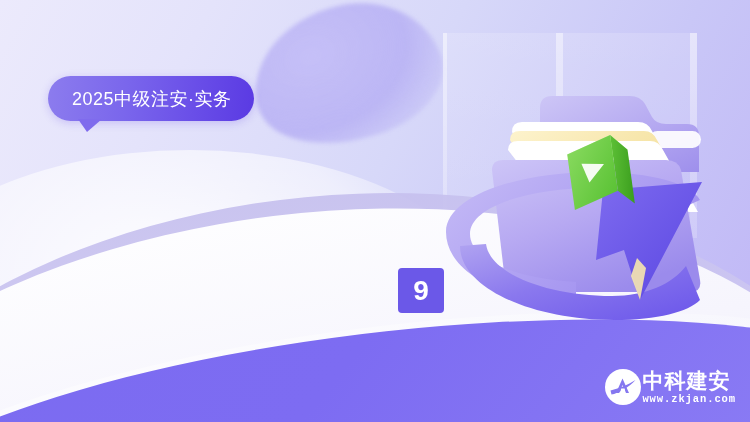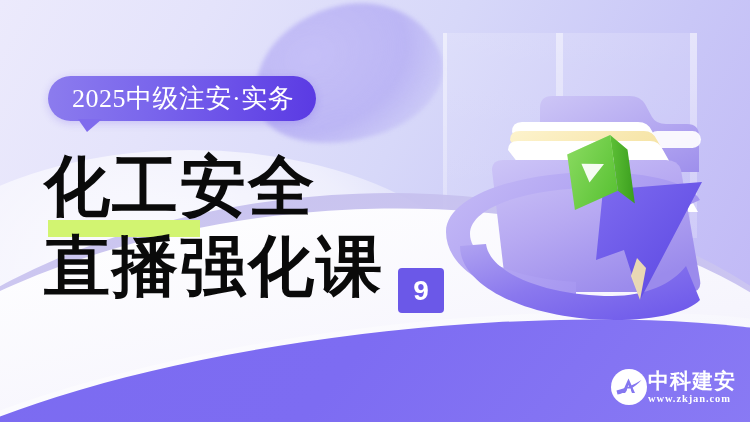--- a/index.html
+++ b/index.html
@@ -118,26 +118,26 @@
     align-items: center;
     justify-content: center;
     height: 45px;
     padding: 0 22px 0 24px;
     border-radius: 23px;
     background: linear-gradient(95deg, #8c7cee 0%, #7a66ec 38%, #6a4fe8 70%, #5a3ae3 100%);
     box-shadow: 0 2px 8px rgba(90,58,227,0.22);
   }
   .badge-text {
     color: #ffffff;
-    font-size: 26px;
+    font-size: 18px;
     font-weight: 400;
     letter-spacing: 0.5px;
     white-space: nowrap;
     line-height: 1;
-    font-family: Liberation Serif, serif;
+    font-family: Liberation Sans, sans-serif;
   }
   .badge-tail {
     position: absolute;
     left: 30px;
     bottom: -11px;
     width: 0;
     height: 0;
     border-left: 9px solid transparent;
     border-right: 15px solid transparent;
     border-top: 13px solid #7f6bed;
@@ -231,21 +231,21 @@
     font-weight: 700;
     letter-spacing: 1px;
     font-family: "Liberation Sans", "DejaVu Sans", sans-serif;
   }
   .brand-url {
     color: #ffffff;
     font-size: 10.5px;
     font-weight: 700;
     letter-spacing: 0.9px;
     margin-top: 3px;
-    font-family: Liberation Serif, serif;
+    font-family: Liberation Mono, monospace;
   }
 </style>
 </head>
 <body>
 
 <div class="poster">
 
   <div class="bg-blob"></div>
   <div class="bg-panel p1"></div>
   <div class="bg-panel p2"></div>
@@ -347,29 +347,20 @@
     </svg>
   </div>
 
   <div class="badge-wrap">
     <div class="badge">
       <span class="badge-text">2025中级注安·实务</span>
       <span class="badge-tail"></span>
     </div>
   </div>
 
-  <div class="headline">
-    <div class="hl-line l1">
-      <span class="hl-underline"></span>
-      <span>化工安全</span>
-    </div>
-    <div class="hl-line l2">
-      <span>直播强化课</span>
-    </div>
-  </div>
 
   <div class="num-chip">
     <span>9</span>
   </div>
 
   <div class="brand">
     <div class="brand-mark">
       <svg width="38" height="38" viewBox="0 0 38 38" xmlns="http://www.w3.org/2000/svg">
         <circle cx="19" cy="19" r="18" fill="#ffffff"></circle>
         <path d="M12 25 L18.5 10.5 L25 25 L21.8 25 L18.5 17 L15.2 25 Z" fill="#8577f0"></path>

